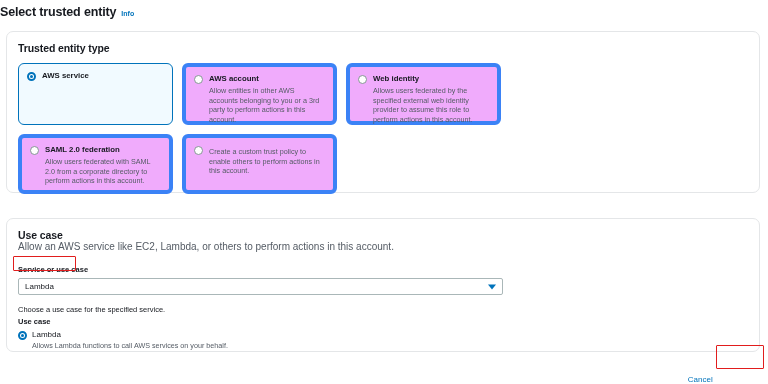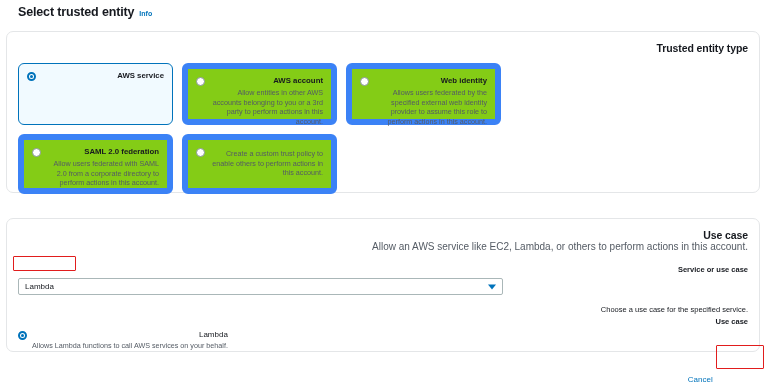--- a/index.html
+++ b/index.html
@@ -13,21 +13,21 @@
     font-family: "Liberation Sans", sans-serif;
     font-size: 7.5px;
     color: #16191f;
     overflow: hidden;
     position: relative;
   }
 
   
   .page-head {
     position: absolute;
-    left: 18px;
+    left: 0;
     top: 5px;
     display: flex;
     align-items: baseline;
     gap: 5px;
   }
   .page-title {
     font-size: 12.5px;
     font-weight: bold;
     color: #16191f;
     letter-spacing: -0.15px;
@@ -43,21 +43,20 @@
 
   
   .panel {
     position: absolute;
     left: 6px;
     width: 754px;
     background: #ffffff;
     border: 1px solid #e4e6e8;
     border-radius: 7px;
     box-sizing: border-box;
-    text-align: right;
   }
   #panel-trusted-entity { top: 31px; height: 162px; }
   #panel-use-case       { top: 218px; height: 134px; }
 
   .panel-title {
     font-size: 10.5px;
     font-weight: bold;
     color: #16191f;
     letter-spacing: -0.1px;
   }
@@ -69,23 +68,23 @@
   }
 
   
   .cards-row {
     display: flex;
     gap: 9px;
   }
   .entity-card {
     width: 155px;
     box-sizing: border-box;
-    border: 6px solid #3b82f6;
+    border: 4px solid #3b82f6;
     border-radius: 6px;
-    background: #84cc16;
+    background: #f0abfc;
     padding: 7px 8px 8px 8px;
     display: flex;
     gap: 6px;
     align-items: flex-start;
     cursor: pointer;
   }
   .entity-card.tall   { height: 62px; }
   .entity-card.short  { height: 60px; }
   .entity-card.selected {
     border: 1.6px solid #0073bb;

